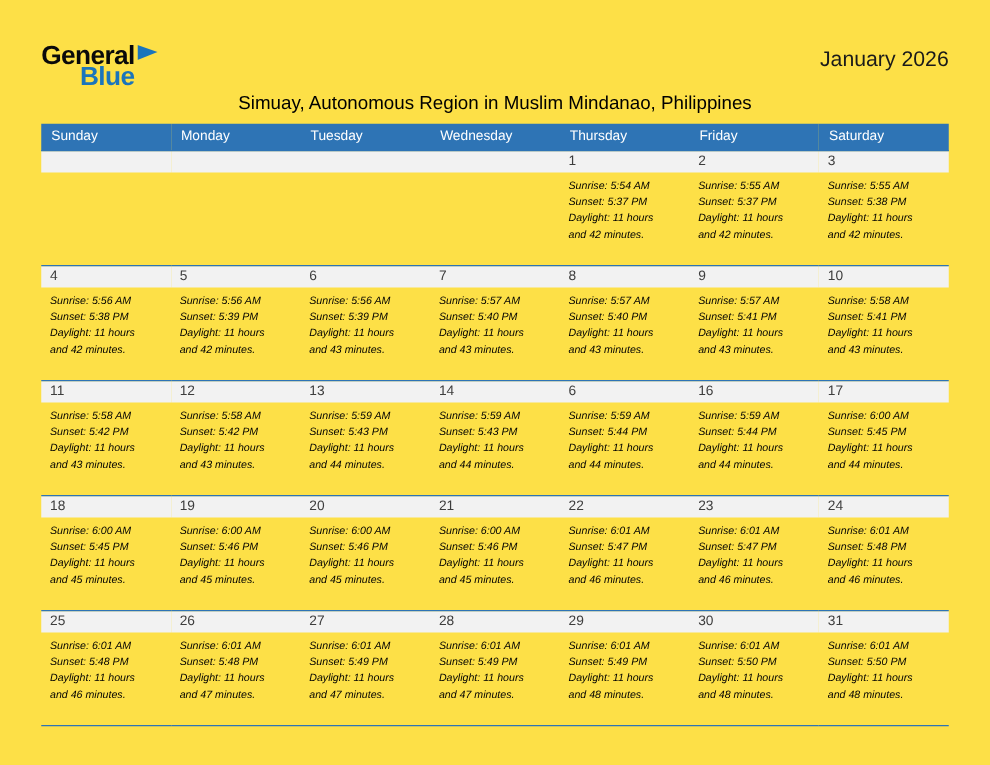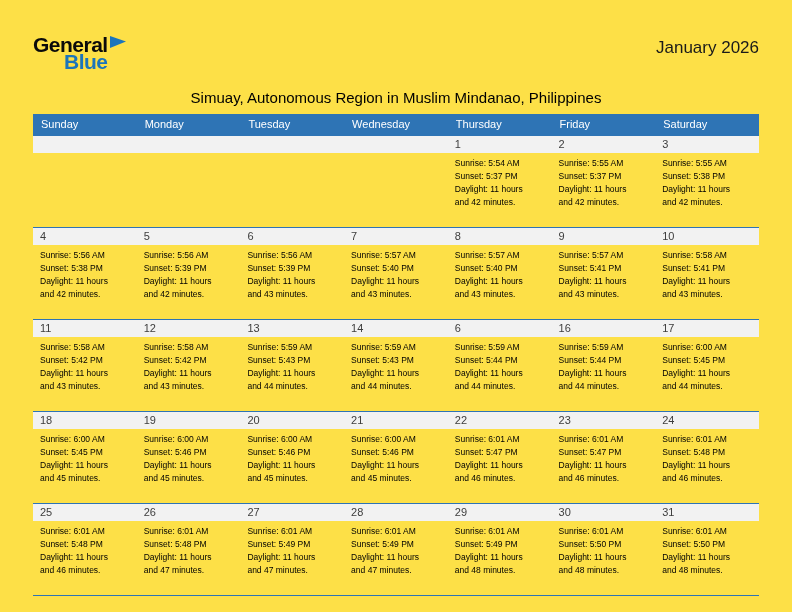--- a/index.html
+++ b/index.html
@@ -19,35 +19,35 @@
   .top-bar {
     display: flex; justify-content: space-between; align-items: flex-start;
     padding: 34px 33px 0 33px;
   }
   .logo { line-height: 1; }
   .logo-row { display: flex; align-items: flex-start; }
   .logo-general { font-size: 21px; font-weight: bold; color: #0a0a0a; letter-spacing: -0.5px; }
   .logo-flag { margin-left: 2px; margin-top: 2px; }
   .logo-blue { font-size: 21px; font-weight: bold; color: var(--logo-blue); margin-left: 31px; margin-top: -4px; letter-spacing: -0.5px; }
   .page-title { font-size: 17px; color: #1a1a1a; font-weight: 400; margin-top: 4px; }
-  .subtitle { text-align: center; font-size: 15px; color: #000; margin-top: 17px; }
+  .subtitle { text-align: center; font-size: 15px; color: #000; margin-top: 2px; }
   .calendar-wrap { margin: 8px 33px 0 33px; }
   table.calendar { width: 100%; border-collapse: collapse; table-layout: fixed; }
   thead th {
     background: var(--header-bg); color: #ffffff; font-weight: 400; font-size: 11px;
     text-align: left; padding: 4px 0 5px 8px;
   }
   tbody tr { border-top: 1.5px solid var(--divider); }
   tbody tr:last-child { border-bottom: 1.5px solid var(--divider); }
   td { vertical-align: top; padding: 0; height: 92px; }
   .day-band {
     background: var(--band-bg); height: 17px; line-height: 17px;
     padding-left: 7px; font-size: 11px; color: #3d3d3d;
   }
-  .cell-lines { padding: 4px 2px 0 7px; font-size: 8.5px; line-height: 13px; color: #000; }
+  .cell-lines { padding: 4px 2px 0 7px; font-size: 8.5px; line-height: 13px; color: #000; font-style: italic; }
 </style>
 </head>
 <body>
 
 <div class="page">
   <div class="top-bar">
     <div class="logo">
       <div class="logo-row">
         <span class="logo-general">General</span>
         <svg class="logo-flag" width="17" height="14" viewBox="0 0 17 14">

